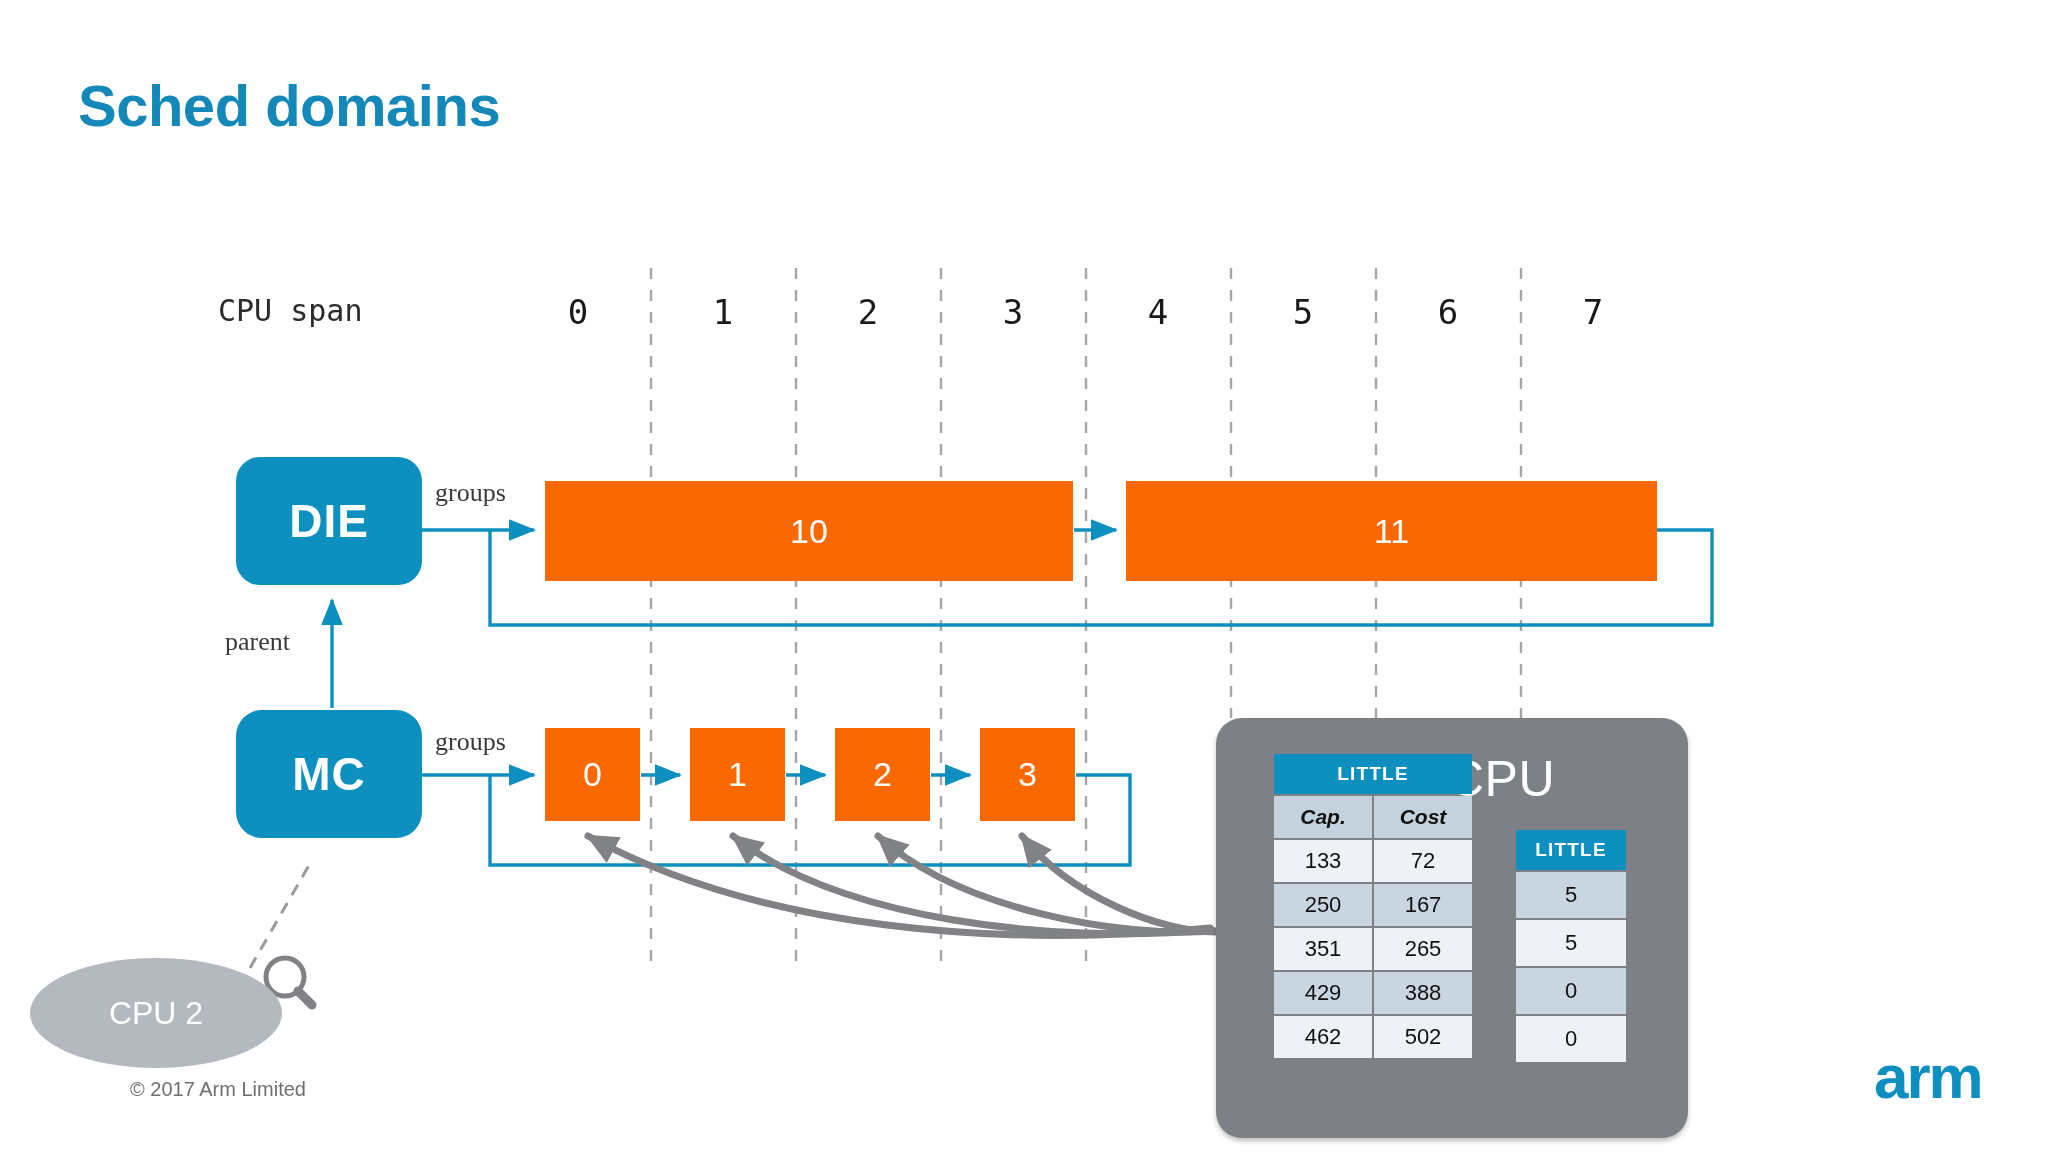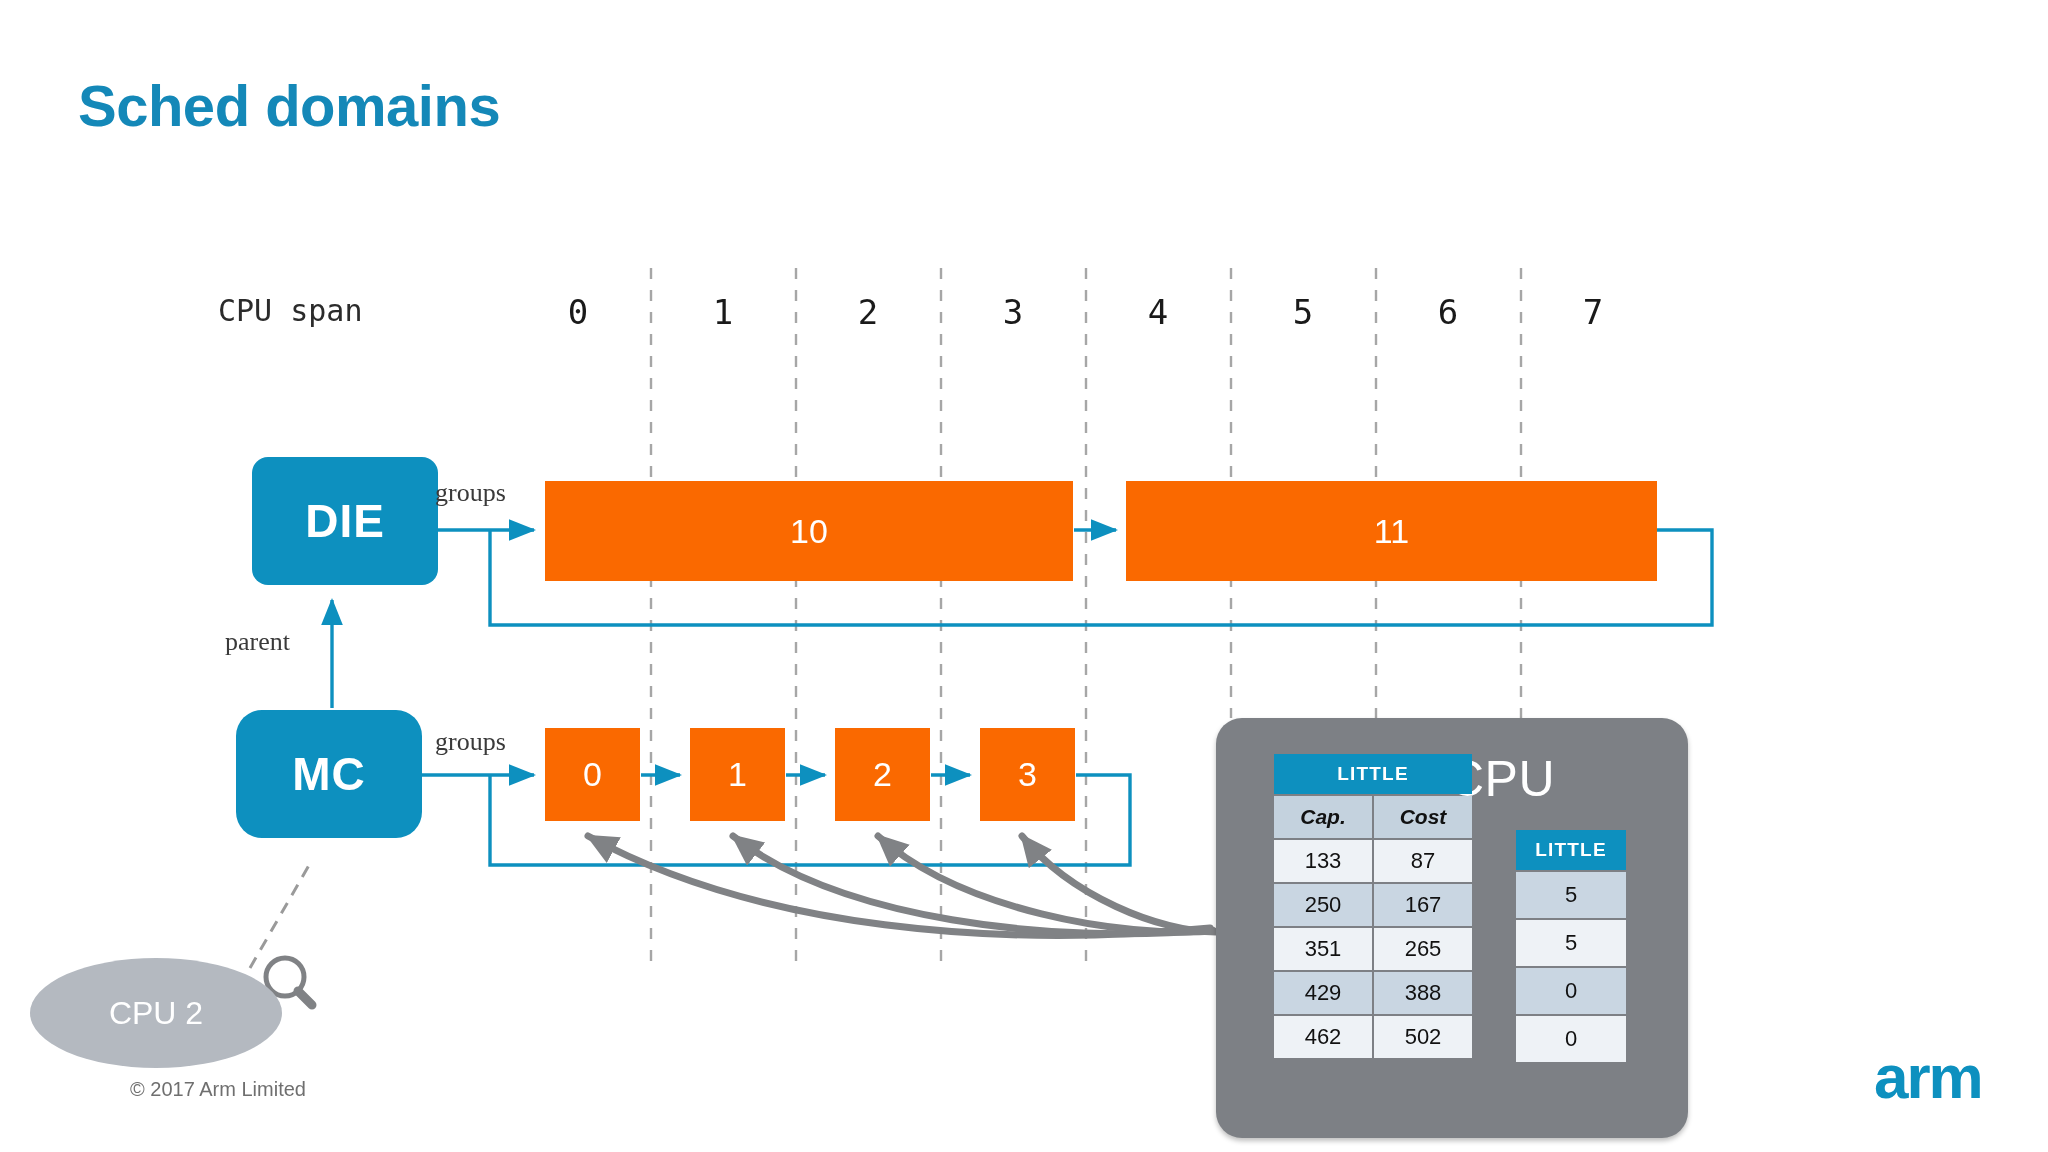--- a/index.html
+++ b/index.html
@@ -66,21 +66,21 @@
     background: #0d90bf;
     border-radius: 16px;
     color: #ffffff;
     font-size: 46px;
     font-weight: bold;
     display: flex;
     align-items: center;
     justify-content: center;
     letter-spacing: 1px;
   }
-  #level-box-die { left: 252px; top: 457px; width: 186px; height: 128px; }
+  #level-box-die { left: 236px; top: 457px; width: 186px; height: 128px; border-radius: 24px; }
   #level-box-mc  { left: 236px; top: 710px; width: 186px; height: 128px; border-radius: 26px; }
 
   
   .edge-label {
     position: absolute;
     font-family: Liberation Serif, serif;
     font-size: 26px;
     color: #3a3a3a;
     white-space: nowrap;
   }
@@ -338,21 +338,21 @@
         <th class="table-title" colspan="2">LITTLE</th>
       </tr>
       <tr>
         <th class="col-head">Cap.</th>
         <th class="col-head">Cost</th>
       </tr>
     </thead>
     <tbody>
       <tr class="row-odd">
         <td>133</td>
-        <td>87</td>
+        <td>72</td>
       </tr>
       <tr class="row-even">
         <td>250</td>
         <td>167</td>
       </tr>
       <tr class="row-odd">
         <td>351</td>
         <td>265</td>
       </tr>
       <tr class="row-even">

